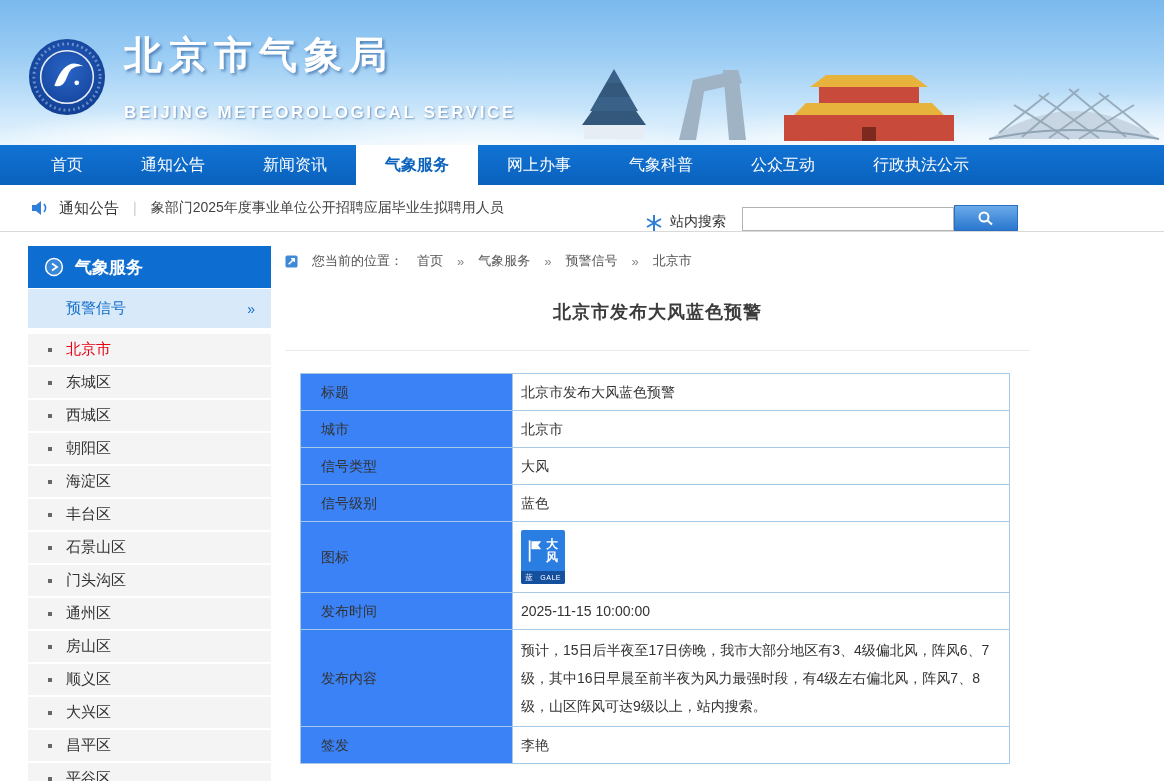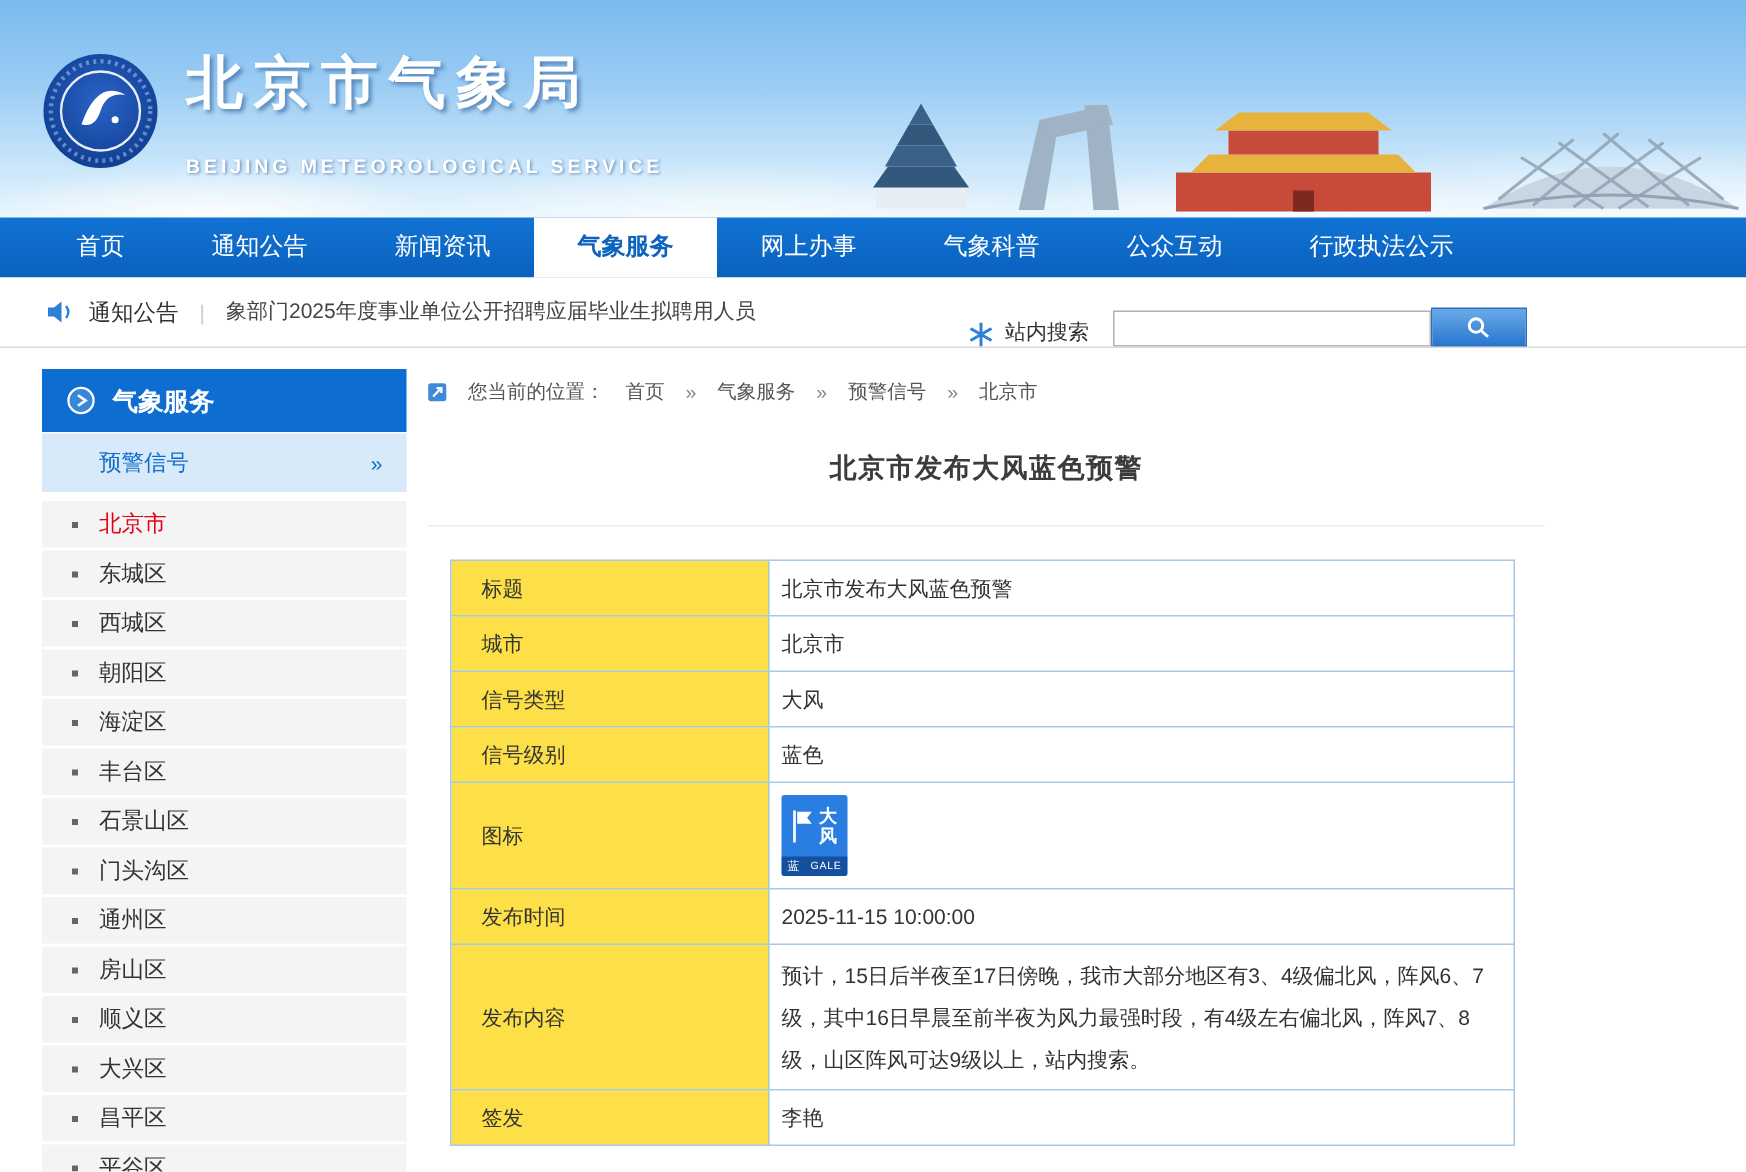--- a/index.html
+++ b/index.html
@@ -21,21 +21,21 @@
       linear-gradient(180deg,#7ab9ee 0%, #9ccdf4 40%, #c8e5fa 75%, #e8f5fd 100%);
   }
   .skyline { position:absolute; right:0; bottom:0; }
   .brand { position:absolute; left:28px; top:30px; display:flex; align-items:center; }
   .brand-text { margin-left:18px; color:#fff; }
   .site-title {
     font-size:38px; font-weight:bold; letter-spacing:7px;
     text-shadow:2px 2px 3px rgba(25,75,140,.55);
   }
   .site-subtitle {
-    font-size:13px; font-weight:bold; letter-spacing:2.6px; margin-top:22px;
+    font-size:17px; font-weight:bold; letter-spacing:2.6px; margin-top:22px;
     text-shadow:1px 1px 2px rgba(25,75,140,.55);
   }
 
   
   .main-nav {
     position:absolute; top:145px; left:0; width:1164px; height:40px;
     background:linear-gradient(180deg,#1173d4,#0a61bd);
     display:flex; padding-left:22px;
   }
   .nav-item {
@@ -93,21 +93,21 @@
   .article-title {
     margin-top:30px; text-align:center; font-size:18px; font-weight:bold;
     color:#3c3c3c; letter-spacing:1px;
   }
   .title-rule { margin-top:26px; border-bottom:1px solid #ebebeb; }
 
   .detail-table { margin:22px 0 0 15px; width:710px; border-collapse:collapse; }
   .detail-table td {
     border:1px solid #a6c9e8; font-size:14px; color:#333; vertical-align:middle;
   }
-  td.cell-label { width:212px; background:#fde047; padding:8px 10px 8px 20px; line-height:20px; }
+  td.cell-label { width:212px; background:#3b82f6; padding:8px 10px 8px 20px; line-height:20px; }
   td.cell-value { padding:8px 14px 8px 8px; line-height:20px; }
   td.cell-value.multiline { line-height:28px; padding-top:6px; padding-bottom:6px; }
 
   
   .warn-icon {
     width:44px; height:54px; background:#2a7de1; position:relative; border-radius:2px; overflow:hidden;
   }
   .warn-top {
     position:absolute; top:0; left:0; right:0; bottom:13px;
     display:flex; align-items:center; justify-content:center; gap:3px;

